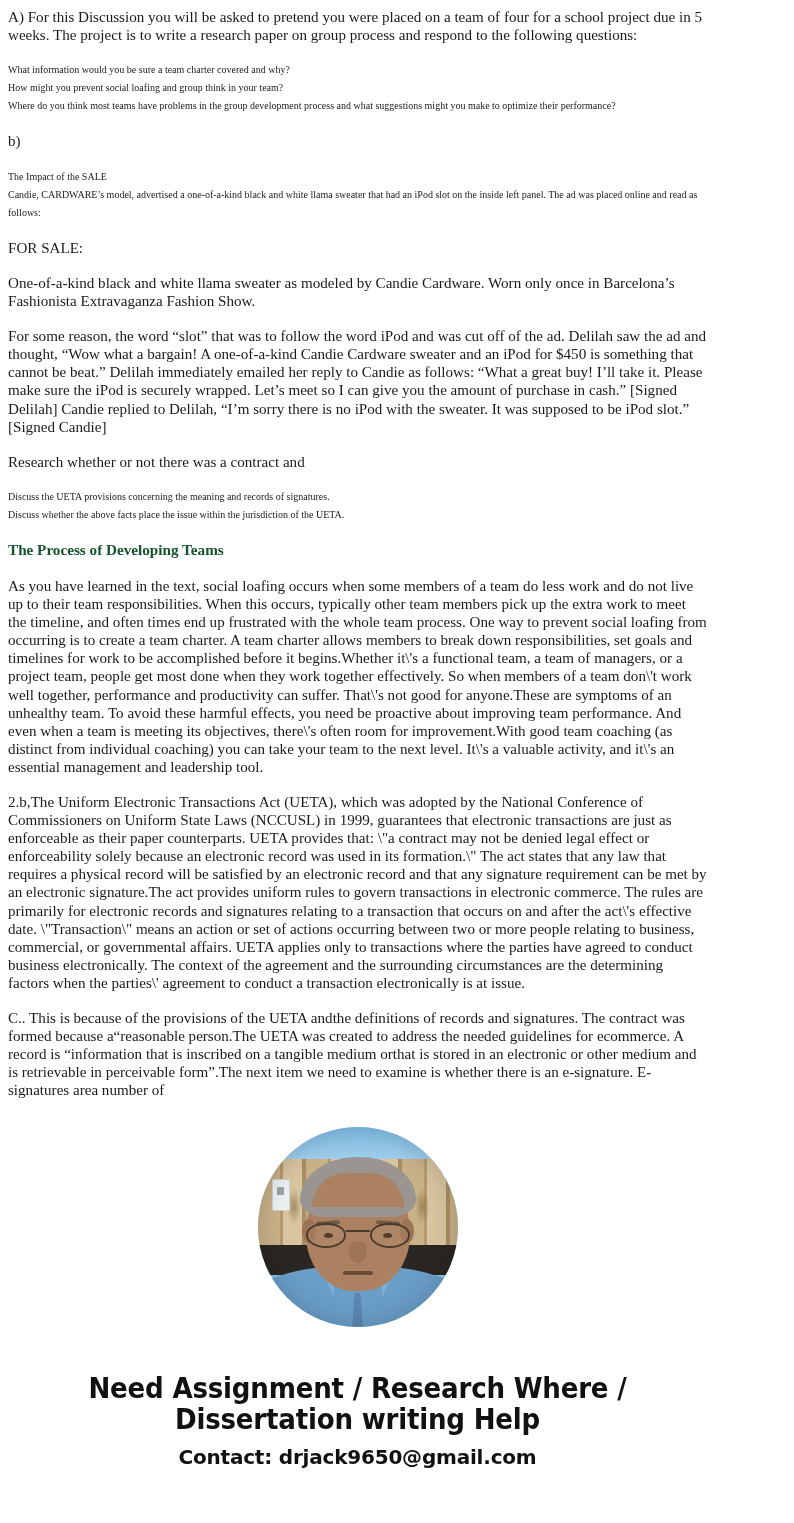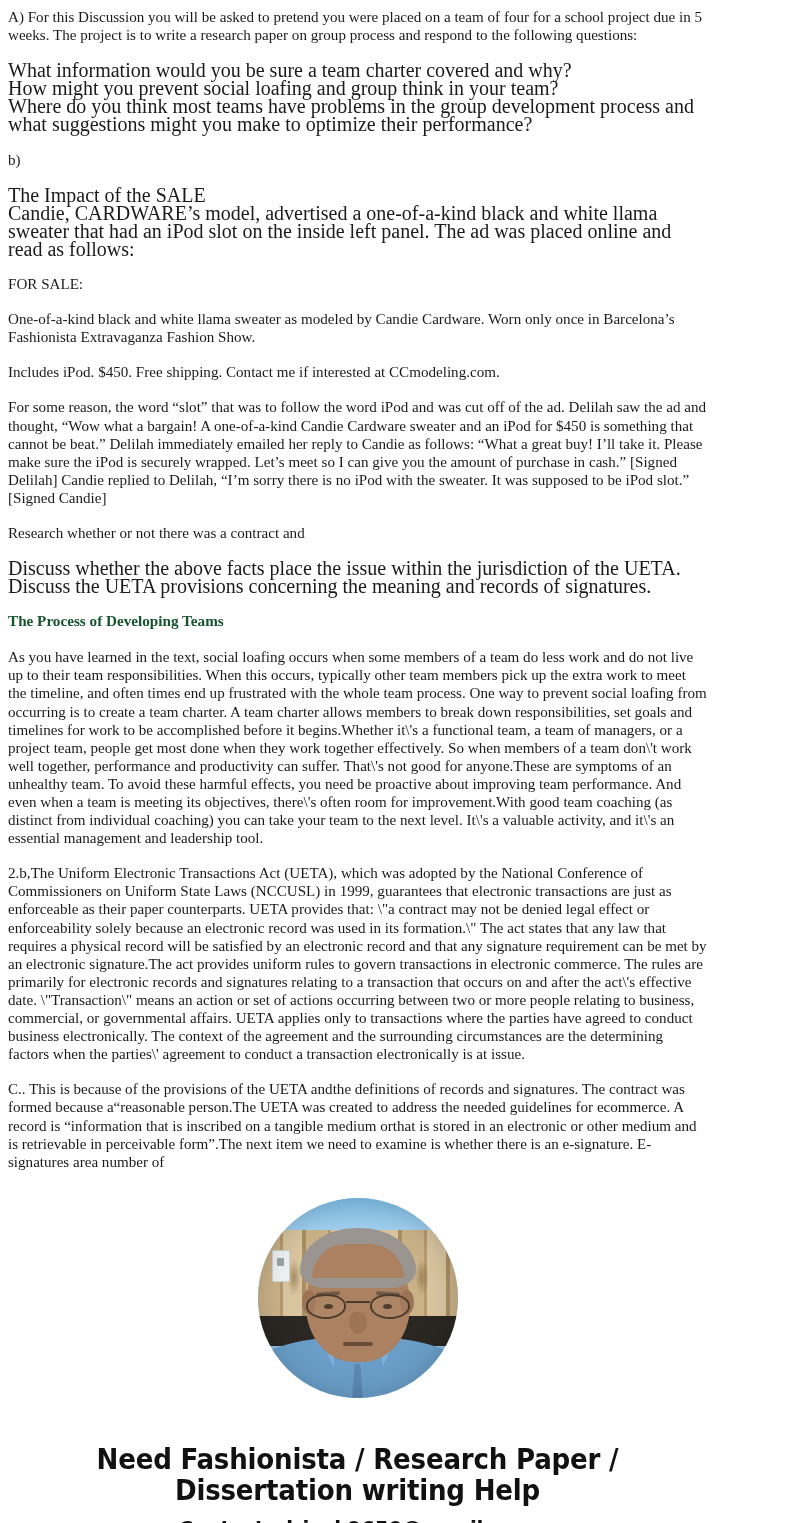--- a/index.html
+++ b/index.html
@@ -21,21 +21,21 @@
     padding: 8px 8px 0 8px;
   }
   .para {
     font-size: 15.1px;
     line-height: 18.1px;
     margin: 0 0 17px 0;
     text-align: left;
     color: #1a1a1a;
   }
   .lines {
-    font-size: 20px;
+    font-size: 10px;
     line-height: 18.1px;
     margin: 16px 0 17px 0;
     color: #1a1a1a;
   }
   h2.solution {
     font-size: 17.5px;
     line-height: 20px;
     font-weight: bold;
     margin: 0 0 19px 0;
     color: #111;
@@ -317,29 +317,28 @@
 
   <div class="lines">
     <div>The Impact of the SALE</div>
     <div>Candie, CARDWARE’s model, advertised a one-of-a-kind black and white llama sweater that had an iPod slot on the inside left panel. The ad was placed online and read as follows:</div>
   </div>
 
   <p class="para">FOR SALE:</p>
 
   <p class="para">One-of-a-kind black and white llama sweater as modeled by Candie Cardware. Worn only once in Barcelona’s Fashionista Extravaganza Fashion Show.</p>
 
-  <p class="para">Includes iPod. $450. Free shipping. Contact me if interested at CCmodeling.com.</p>
 
   <p class="para">For some reason, the word “slot” that was to follow the word iPod and was cut off of the ad. Delilah saw the ad and thought, “Wow what a bargain! A one-of-a-kind Candie Cardware sweater and an iPod for $450 is something that cannot be beat.” Delilah immediately emailed her reply to Candie as follows: “What a great buy! I’ll take it. Please make sure the iPod is securely wrapped. Let’s meet so I can give you the amount of purchase in cash.” [Signed Delilah] Candie replied to Delilah, “I’m sorry there is no iPod with the sweater. It was supposed to be iPod slot.” [Signed Candie]</p>
 
   <p class="para">Research whether or not there was a contract and</p>
 
   <div class="lines">
+    <div>Discuss the UETA provisions concerning the meaning and records of signatures.</div>
     <div>Discuss whether the above facts place the issue within the jurisdiction of the UETA.</div>
-    <div>Discuss the UETA provisions concerning the meaning and records of signatures.</div>
   </div>
 
 
   <h3 class="subhead">The Process of Developing Teams</h3>
 
   <p class="para">As you have learned in the text, social loafing occurs when some members of a team do less work and do not live up to their team responsibilities. When this occurs, typically other team members pick up the extra work to meet the timeline, and often times end up frustrated with the whole team process. One way to prevent social loafing from occurring is to create a team charter. A team charter allows members to break down responsibilities, set goals and timelines for work to be accomplished before it begins.Whether it\'s a functional team, a team of managers, or a project team, people get most done when they work together effectively. So when members of a team don\'t work well together, performance and productivity can suffer. That\'s not good for anyone.These are symptoms of an unhealthy team. To avoid these harmful effects, you need be proactive about improving team performance. And even when a team is meeting its objectives, there\'s often room for improvement.With good team coaching (as distinct from individual coaching) you can take your team to the next level. It\'s a valuable activity, and it\'s an essential management and leadership tool.</p>
 
   <p class="para">2.b,The Uniform Electronic Transactions Act (UETA), which was adopted by the National Conference of Commissioners on Uniform State Laws (NCCUSL) in 1999, guarantees that electronic transactions are just as enforceable as their paper counterparts. UETA provides that: \"a contract may not be denied legal effect or enforceability solely because an electronic record was used in its formation.\" The act states that any law that requires a physical record will be satisfied by an electronic record and that any signature requirement can be met by an electronic signature.The act provides uniform rules to govern transactions in electronic commerce. The rules are primarily for electronic records and signatures relating to a transaction that occurs on and after the act\'s effective date. \"Transaction\" means an action or set of actions occurring between two or more people relating to business, commercial, or governmental affairs. UETA applies only to transactions where the parties have agreed to conduct business electronically. The context of the agreement and the surrounding circumstances are the determining factors when the parties\' agreement to conduct a transaction electronically is at issue.</p>
 
   <p class="para">C.. This is because of the provisions of the UETA andthe definitions of records and signatures. The contract was formed because a“reasonable person.The UETA was created to address the needed guidelines for ecommerce. A record is “information that is inscribed on a tangible medium orthat is stored in an electronic or other medium and is retrievable in perceivable form”.The next item we need to examine is whether there is an e-signature. E-signatures area number of</p>
@@ -368,17 +367,17 @@
         <div class="av-bridge"></div>
         <div class="av-lens r"></div>
       </div>
       <div class="av-nose"></div>
       <div class="av-mouth"></div>
       <div class="av-shade"></div>
     </div>
   </div>
 
   <div class="promo">
-    <div class="promo-line1">Need Fashionista / Research Paper / Dissertation writing Help</div>
+    <div class="promo-line1">Need Assignment / Research Where / Dissertation writing Help</div>
     <div class="promo-line2">Contact: drjack9650@gmail.com</div>
   </div>
 
 </div>
 
 </body></html>

